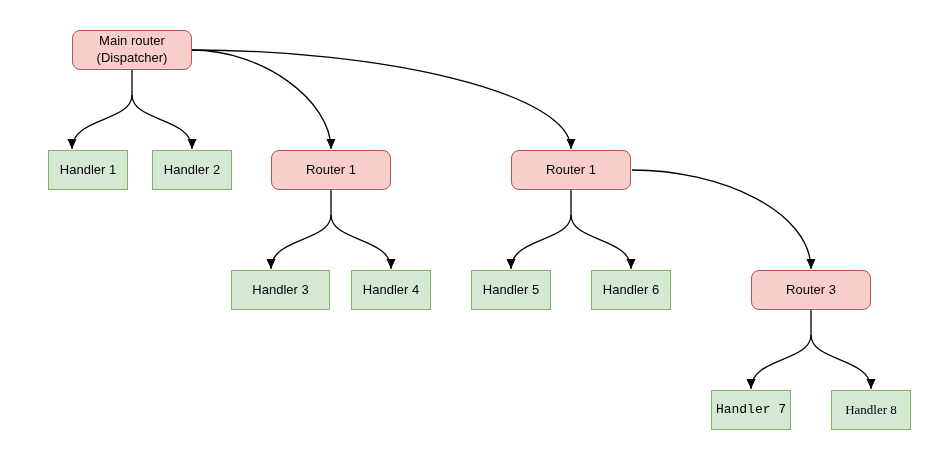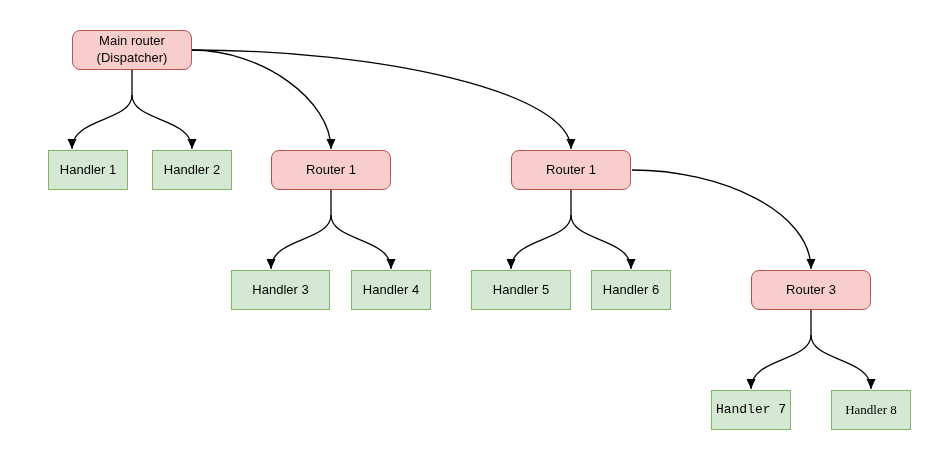--- a/index.html
+++ b/index.html
@@ -100,21 +100,21 @@
   <div class="node handler" style="left:152px; top:150px; width:80px; height:40px;">Handler 2</div>
 
   <div class="node router" style="left:271px; top:150px; width:120px; height:40px;">Router 1</div>
 
   <div class="node router" style="left:511px; top:150px; width:120px; height:40px;">Router 1</div>
 
   <div class="node handler" style="left:231px; top:270px; width:99px; height:40px;">Handler 3</div>
 
   <div class="node handler" style="left:351px; top:270px; width:80px; height:40px;">Handler 4</div>
 
-  <div class="node handler" style="left:471px; top:270px; width:100px; height:40px;">Handler 5</div>
+  <div class="node handler" style="left:471px; top:270px; width:80px; height:40px;">Handler 5</div>
 
   <div class="node handler" style="left:591px; top:270px; width:80px; height:40px;">Handler 6</div>
 
   <div class="node router" style="left:751px; top:270px; width:120px; height:40px;">Router 3</div>
 
   <div class="node handler" style="left:711px; top:390px; width:80px; height:40px;font-family:Liberation Mono, monospace;">Handler 7</div>
 
   <div class="node handler" style="left:831px; top:390px; width:80px; height:40px;font-family:Liberation Serif, serif;">Handler 8</div>
 
 </div>

